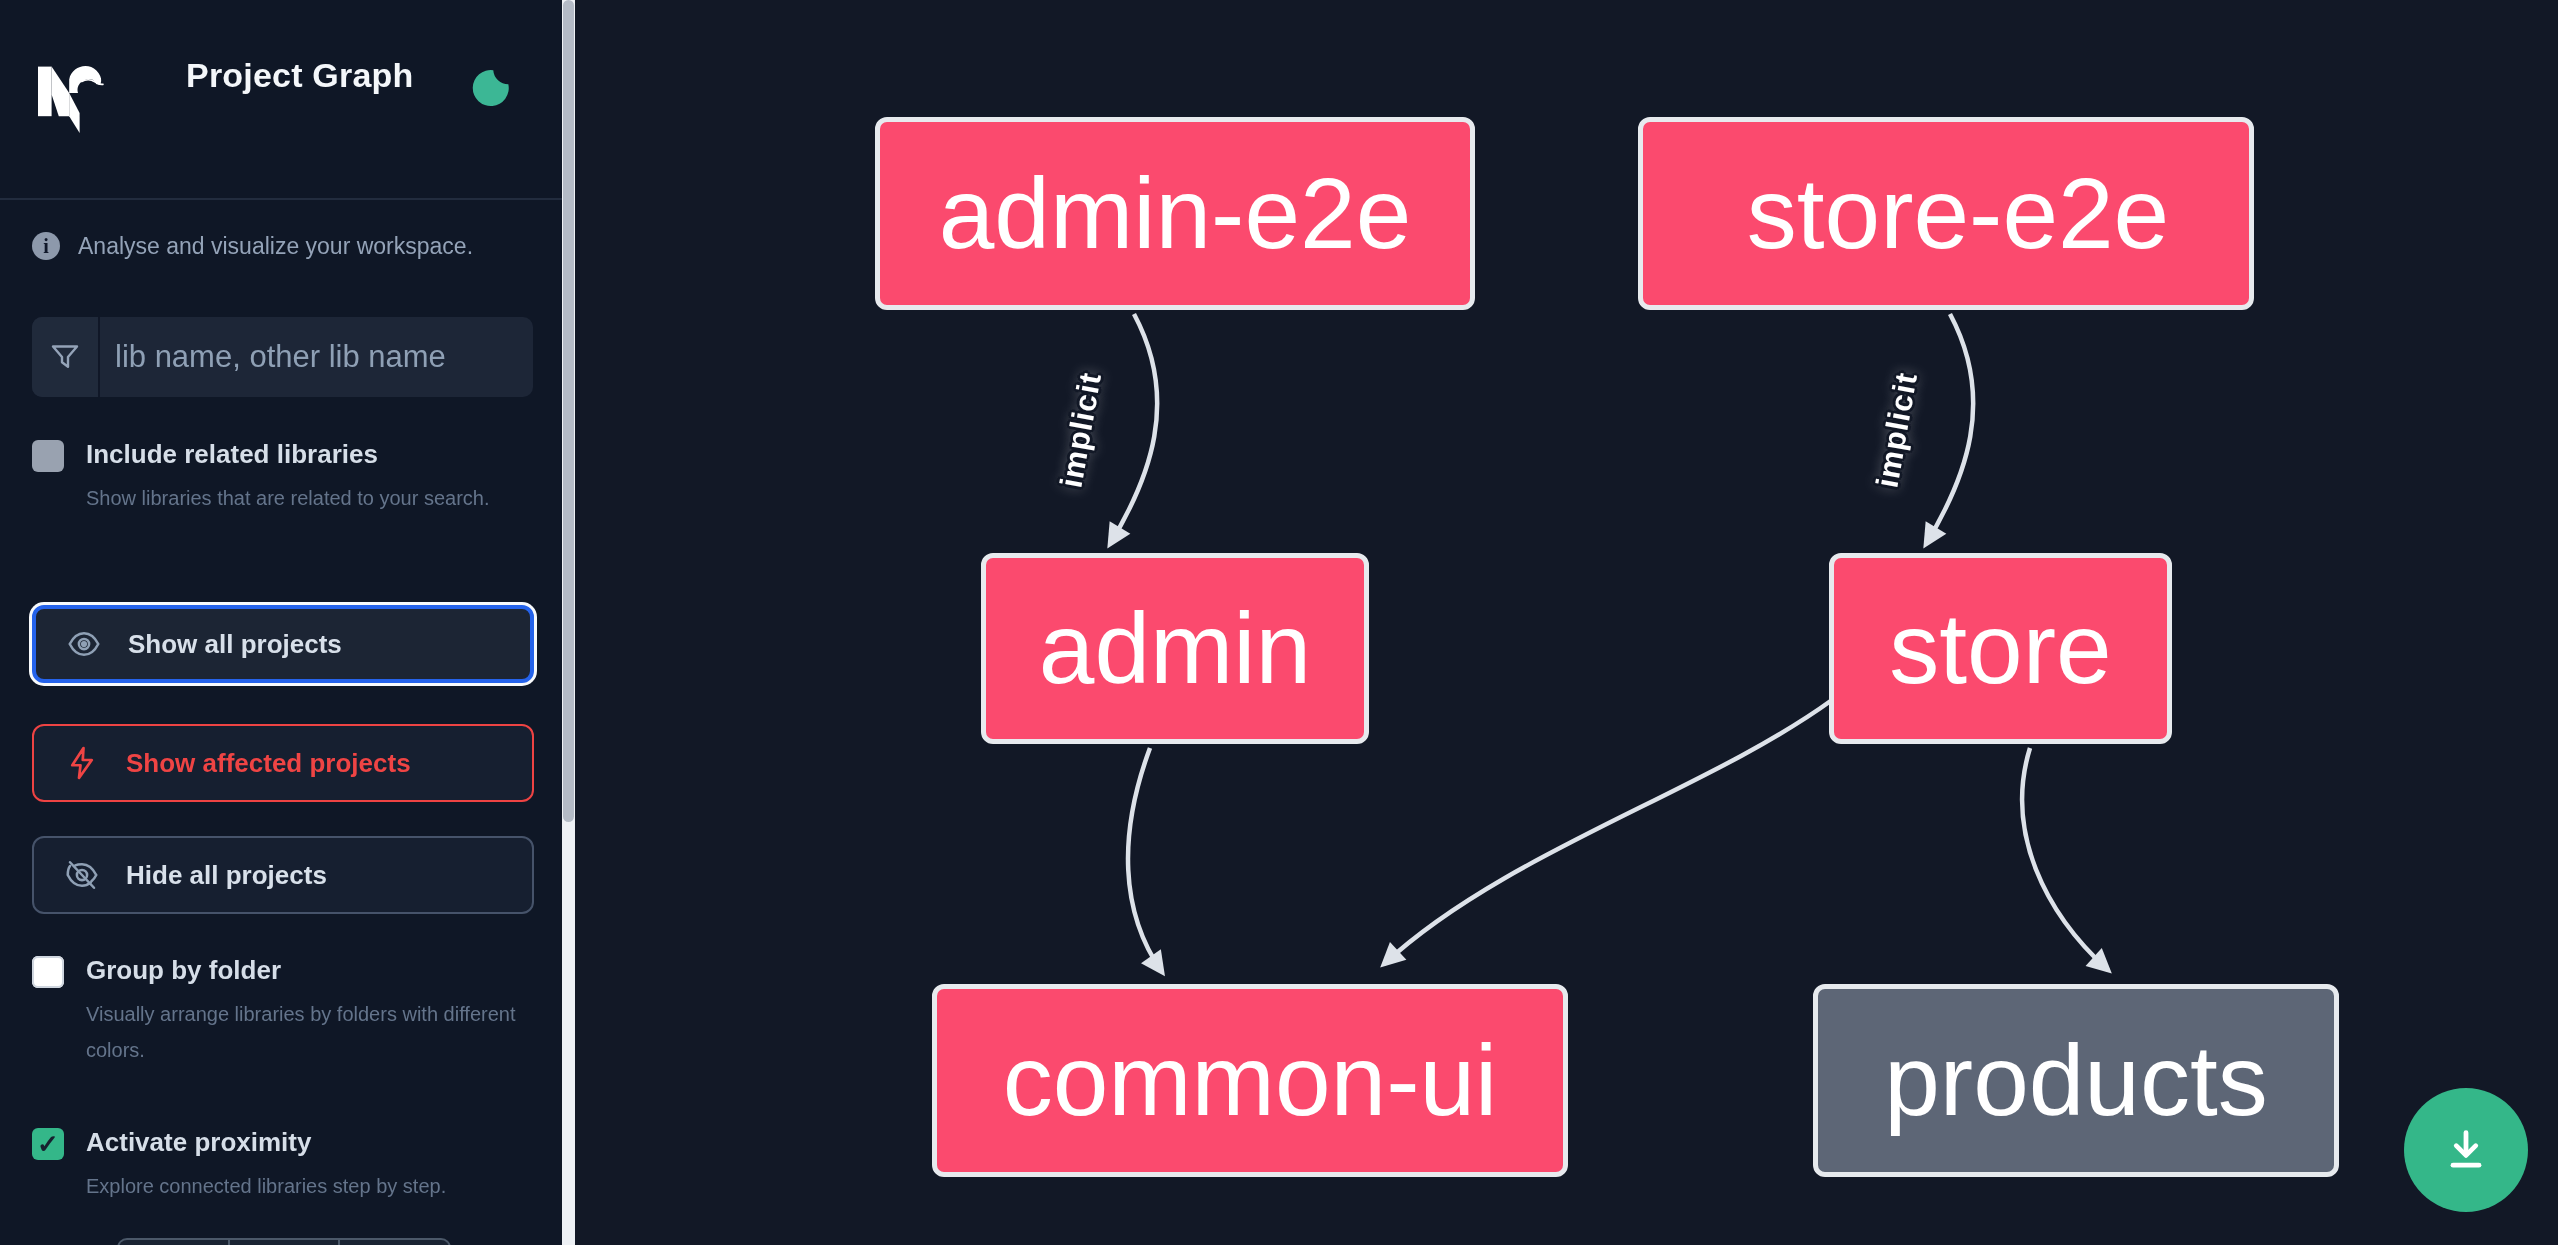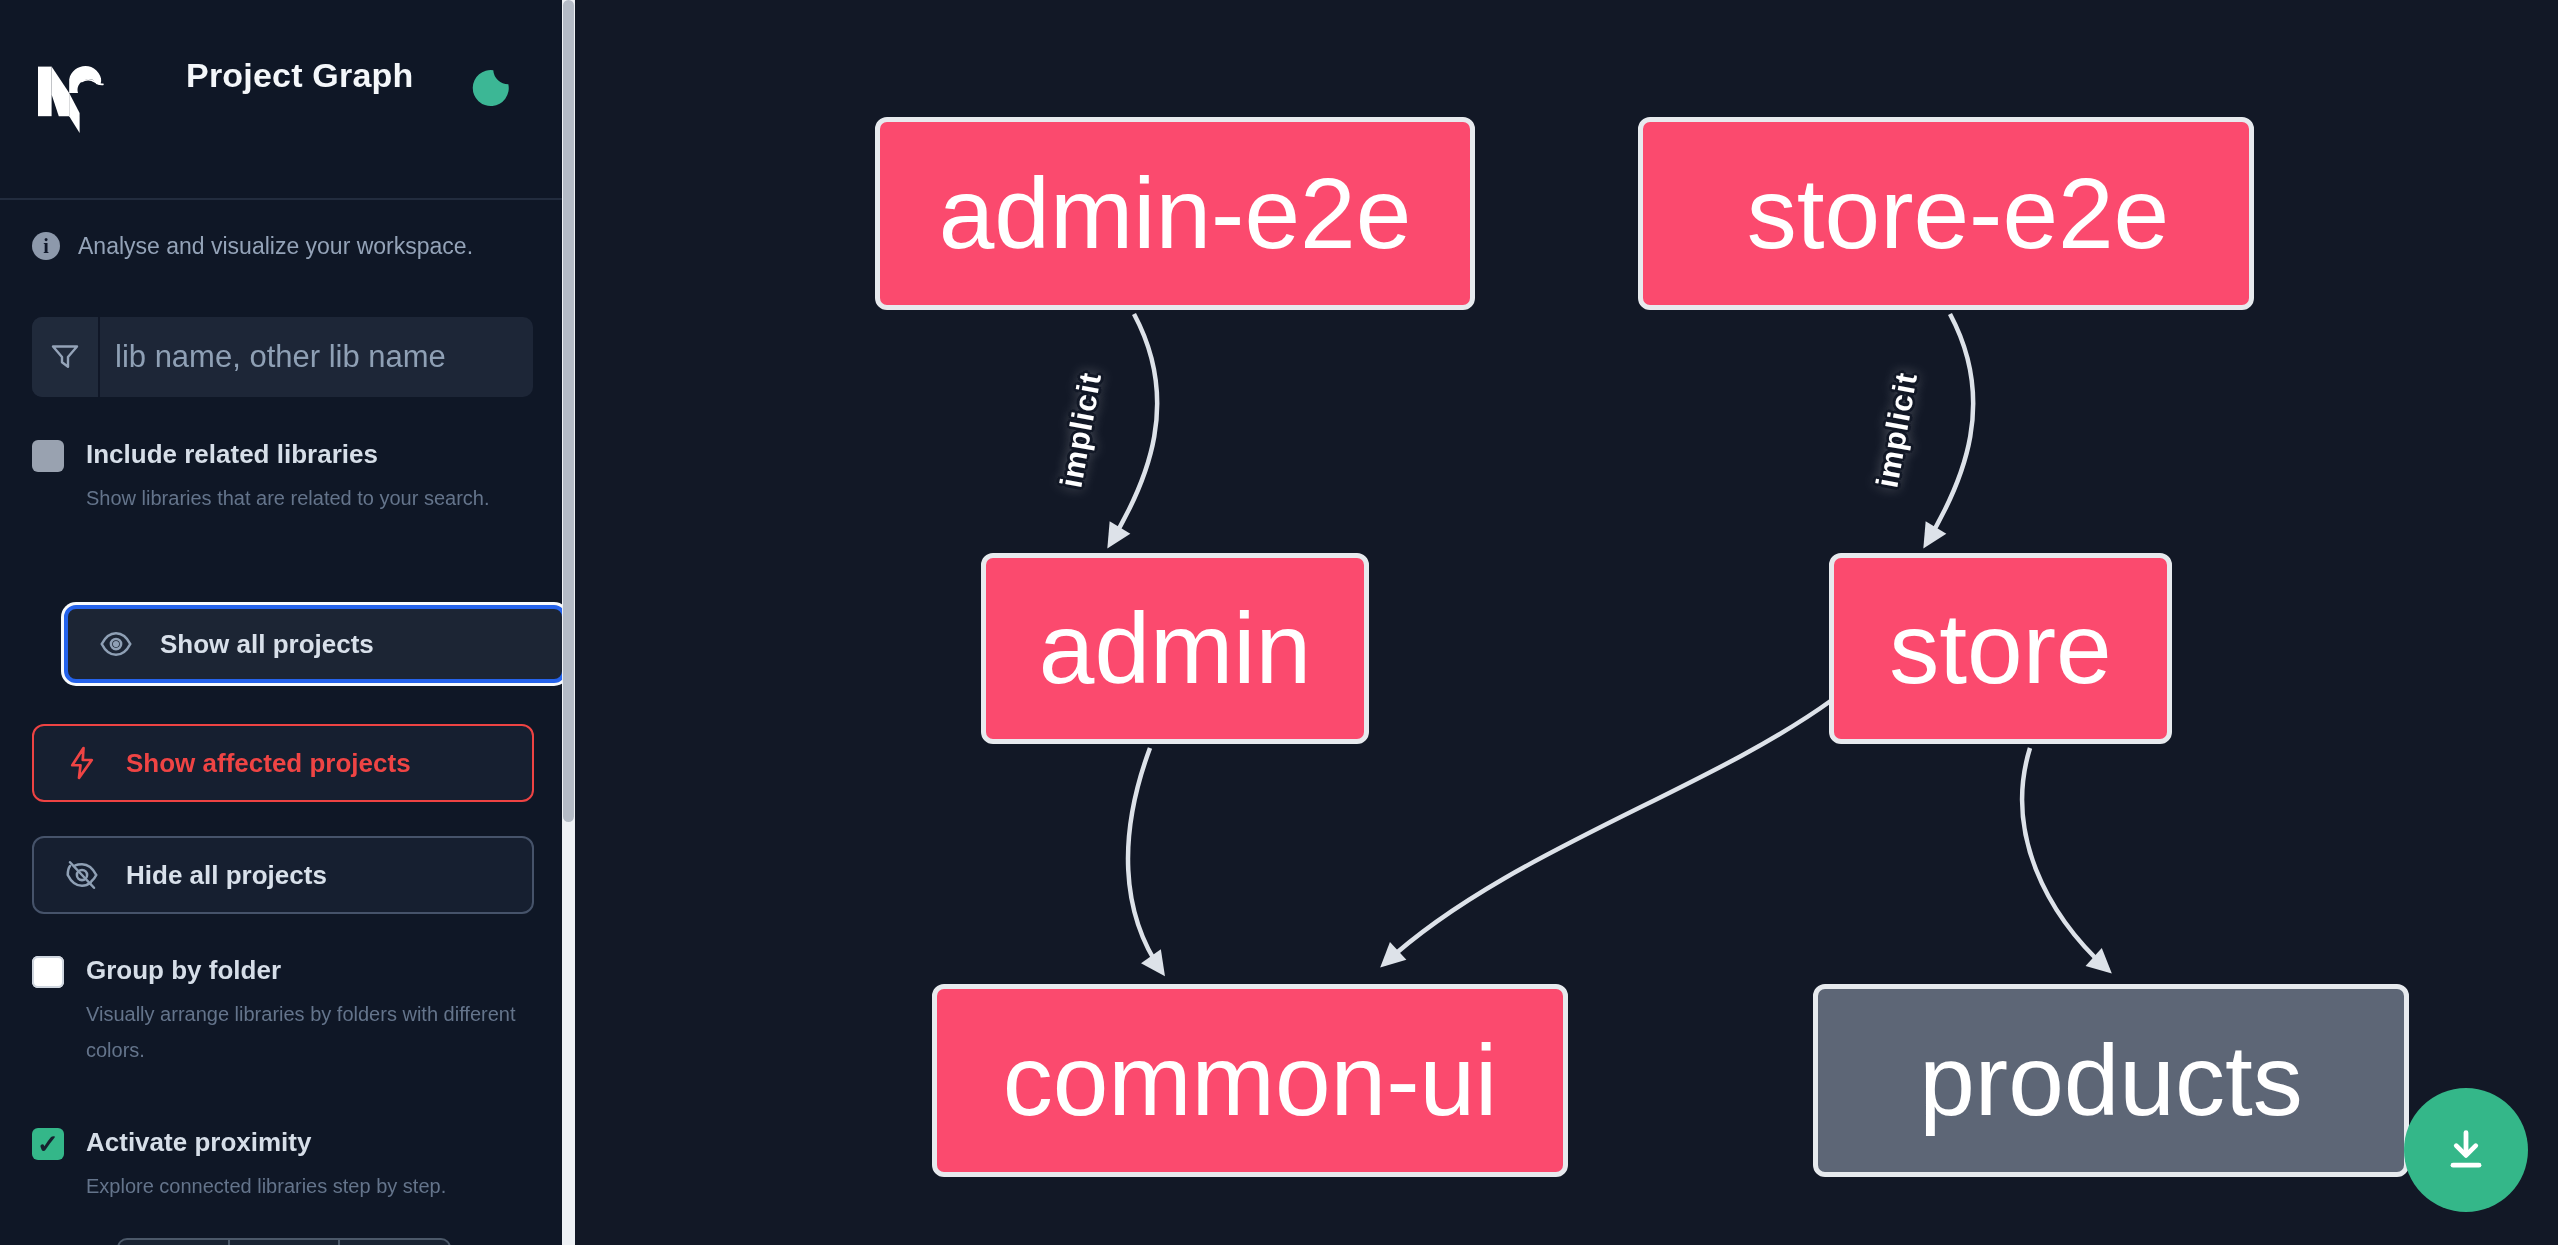--- a/index.html
+++ b/index.html
@@ -34,21 +34,21 @@
   .cb-white{background:#ffffff;box-shadow:inset 0 0 0 2px #cfd6df;}
   .cb-green{background:#34b789;display:flex;align-items:center;justify-content:center;}
   .cb-check{color:#17202f;font-size:26px;font-weight:700;line-height:1;}
   .check-label{font-size:26px;font-weight:700;color:#d6dee8;line-height:1.3;}
   .check-desc{font-size:20px;color:#64748b;line-height:1.8;margin-top:8px;max-width:440px;}
 
   .side-btn{position:absolute;left:32px;width:502px;height:78px;border-radius:12px;
             background:#161f30;display:flex;align-items:center;gap:26px;padding:0 0 0 30px;
             box-sizing:border-box;cursor:pointer;}
   .side-btn .lbl{font-size:26px;font-weight:700;color:#d8e0ea;}
-  .btn-showall{border:4px solid #2563eb;background:#1c2534;box-shadow:0 0 0 3px #f8fafc;margin-left:32px;}
+  .btn-showall{border:4px solid #2563eb;background:#1c2534;box-shadow:0 0 0 3px #f8fafc;}
   .btn-affected{border:2px solid #ee4343;}
   .btn-affected .lbl{color:#ef4444;}
   .btn-hide{border:2px solid #46536a;}
   .icon24{width:36px;height:36px;flex:none;}
 
   .segment-sliver{position:absolute;left:117px;top:1238px;width:330px;height:14px;
                   border:2px solid #4b5869;border-bottom:none;border-radius:10px 10px 0 0;
                   background:#1a2332;display:flex;}
   .segment-sliver .seg{flex:1;border-right:2px solid #4b5869;}
   .segment-sliver .seg:last-child{border-right:none;}
@@ -207,21 +207,21 @@
 </div>
 <div class="gnode pink" style="left:981px;top:553px;width:388px;height:191px;">
   <span>admin</span>
 </div>
 <div class="gnode pink" style="left:1829px;top:553px;width:343px;height:191px;">
   <span>store</span>
 </div>
 <div class="gnode pink" style="left:932px;top:984px;width:636px;height:193px;">
   <span>common-ui</span>
 </div>
-<div class="gnode gray" style="left:1813px;top:984px;width:596px;height:193px;">
+<div class="gnode gray" style="left:1813px;top:984px;width:526px;height:193px;">
   <span>products</span>
 </div>
 
 <div class="edge-label" style="left:1023px;top:412px;">implicit</div>
 <div class="edge-label" style="left:1839px;top:412px;">implicit</div>
 
 <div class="fab">
   <svg width="52" height="52" viewBox="0 0 24 24" fill="none" stroke="#ffffff" stroke-width="2.2" stroke-linecap="round" stroke-linejoin="round">
     <line x1="12" y1="4" x2="12" y2="14"></line>
     <polyline points="7.5,10 12,14.5 16.5,10"></polyline>

